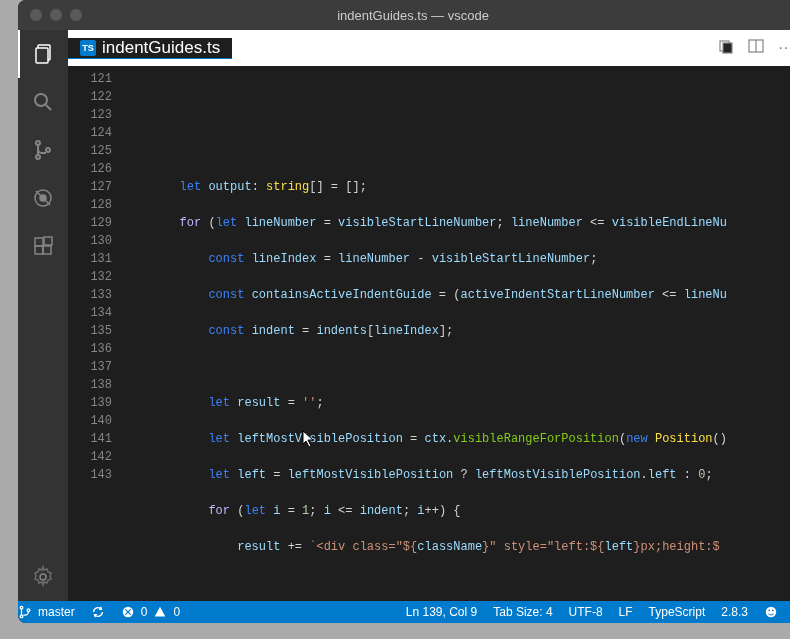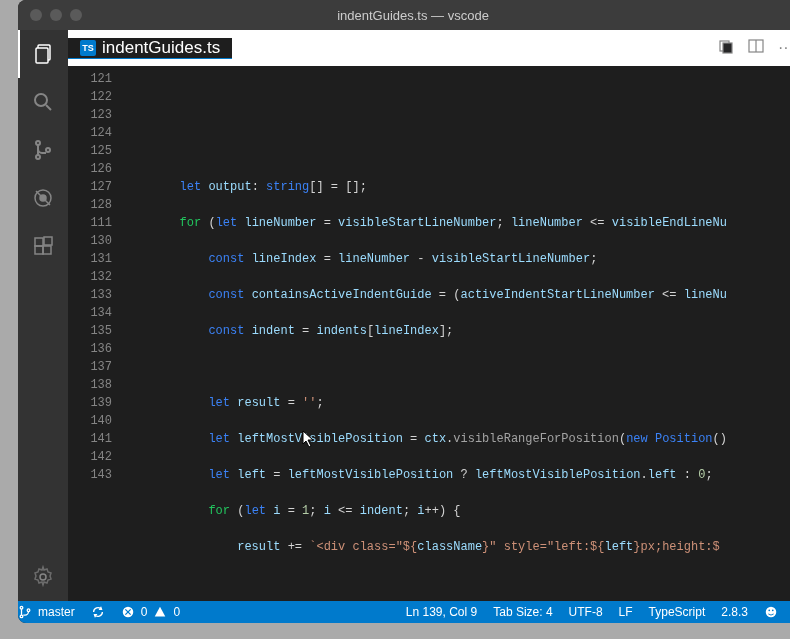--- a/index.html
+++ b/index.html
@@ -21,25 +21,25 @@
 .tab .fileicon { width: 16px; height: 16px; background: #007acc; color: #fff; font-size: 9px; font-weight: bold; display: flex; align-items: center; justify-content: center; border-radius: 2px; }
 .tab-label { font-size: 17px; }
 .tabs .actions { margin-left: auto; display: flex; align-items: center; gap: 14px; padding: 0 14px; color: #858585; }
 .tabs .actions svg { width: 16px; height: 16px; cursor: pointer; }
 .editor { flex: 1; display: flex; font-family: Menlo, Monaco, "Courier New", monospace; font-size: 12px; line-height: 18px; overflow: hidden; }
 .gutter { width: 54px; text-align: right; color: #858585; padding-right: 10px; flex-shrink: 0; padding-top: 4px; }
 .gutter div { height: 18px; padding-left: 20px; }
 .code { flex: 1; padding-top: 4px; overflow: hidden; white-space: pre; position: relative; }
 .code .line { height: 18px; }
 .kw { color: #3b82f6; }
-.kw2 { color: #22c55e; }
+.kw2 { color: #c4b5fd; }
 .id { color: #9cdcfe; }
-.ty { color: #3b82f6; }
+.ty { color: #fde047; }
 .str { color: #ce9178; }
-.fn { color: #a3a3a3; }
+.fn { color: #84cc16; }
 .num { color: #b5cea8; }
 .pn { color: #d4d4d4; }
 .statusbar { height: 22px; background: #007acc; color: #fff; display: flex; align-items: center; font-size: 12px; padding: 0 0; gap: 16px; flex-shrink: 0; }
 .statusbar .group { display: flex; align-items: center; gap: 6px; }
 .statusbar .spacer { flex: 1; }
 .statusbar svg { width: 14px; height: 14px; }
 .cursor-ptr { position: absolute; }
 </style>
 </head>
 <body>
@@ -127,21 +127,21 @@
       <div class="editor">
         <div class="gutter" id="gutter">
             <div>121</div>
             <div>122</div>
             <div>123</div>
             <div>124</div>
             <div>125</div>
             <div>126</div>
             <div>127</div>
             <div>128</div>
-            <div>111</div>
+            <div>129</div>
             <div>130</div>
             <div>131</div>
             <div>132</div>
             <div>133</div>
             <div>134</div>
             <div>135</div>
             <div>136</div>
             <div>137</div>
             <div>138</div>
             <div>139</div>

